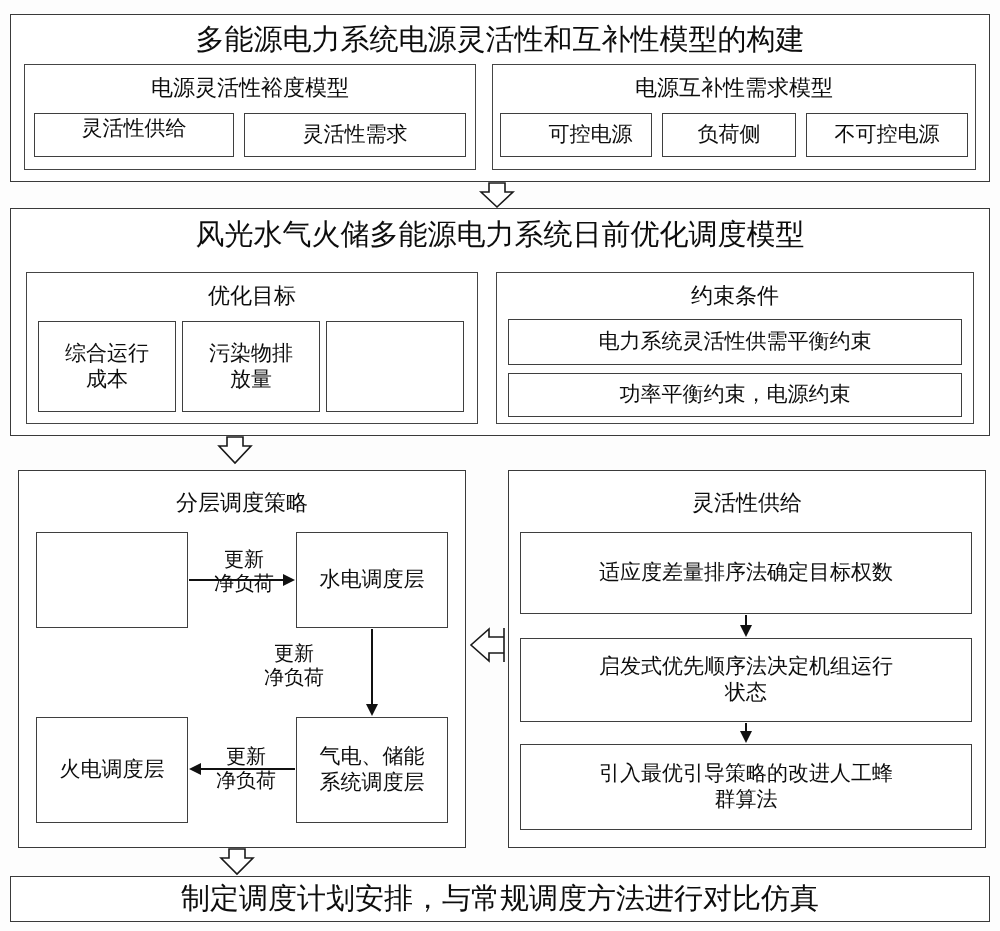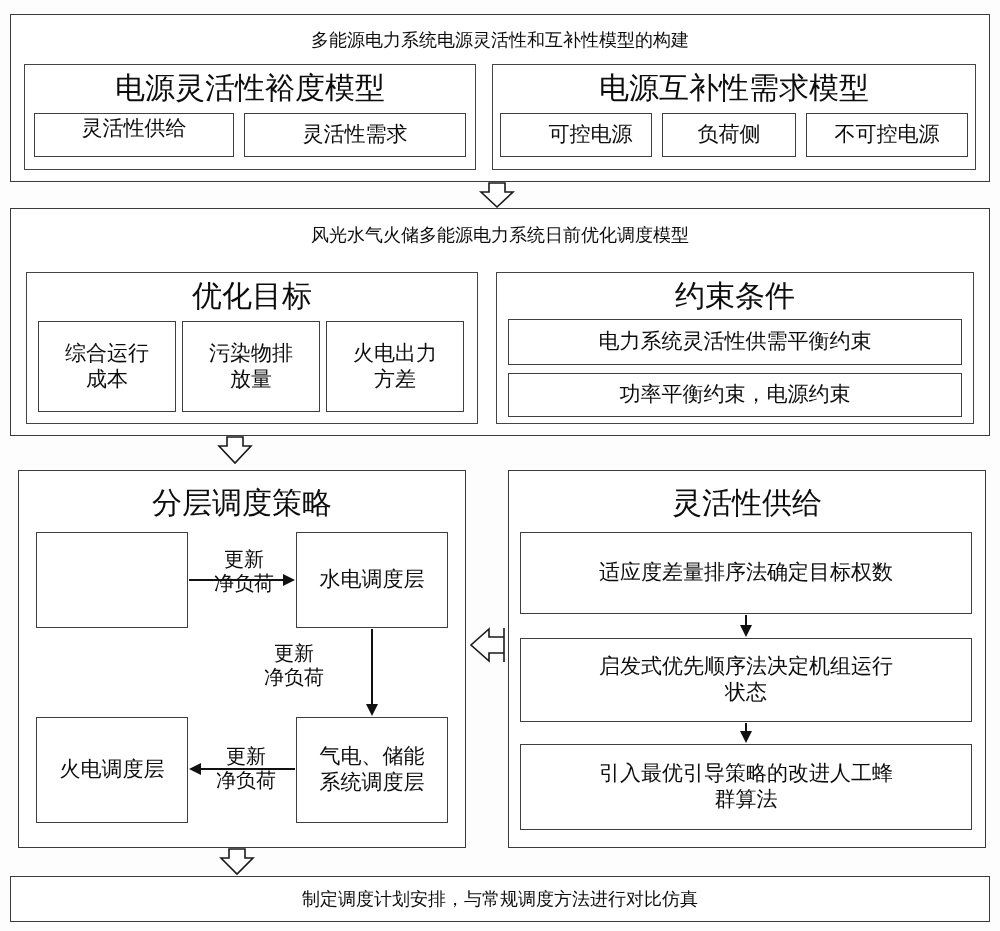--- a/index.html
+++ b/index.html
@@ -38,24 +38,24 @@
     box-sizing: border-box;
     display: flex;
     align-items: center;
     justify-content: center;
     text-align: center;
     line-height: 1.22;
     white-space: pre-line;
     color: #0d0d0d;
   }
   .hdr {
-    font-size: 18px;
+    font-size: 29px;
   }
   .sect-title {
-    font-size: 30px;
+    font-size: 22px;
   }
   .leaf-lbl {
     font-size: 21px;
   }
   .edge-lbl {
     font-size: 20px;
     line-height: 1.18;
   }
   svg.overlay {
     position: absolute;
@@ -97,22 +97,20 @@
 
   <div class="box subpanel" style="left:26px; top:272px; width:452px; height:152px;"></div>
   <div class="ctext sect-title" style="left:30px; top:280px; width:444px; height:32px;">优化目标</div>
   <div class="box leaf" style="left:38px; top:321px; width:138px; height:91px;"></div>
   <div class="ctext leaf-lbl" style="left:38px; top:321px; width:138px; height:91px;">综合运行
 成本</div>
   <div class="box leaf" style="left:182px; top:321px; width:138px; height:91px;"></div>
   <div class="ctext leaf-lbl" style="left:182px; top:321px; width:138px; height:91px;">污染物排
 放量</div>
   <div class="box leaf" style="left:326px; top:321px; width:138px; height:91px;"></div>
-  <div class="ctext leaf-lbl" style="left:326px; top:321px; width:138px; height:91px;">火电出力
-方差</div>
 
   <div class="box subpanel" style="left:496px; top:272px; width:478px; height:152px;"></div>
   <div class="ctext sect-title" style="left:500px; top:280px; width:470px; height:32px;">约束条件</div>
   <div class="box leaf" style="left:508px; top:319px; width:454px; height:46px;"></div>
   <div class="ctext leaf-lbl" style="left:508px; top:319px; width:454px; height:46px;">电力系统灵活性供需平衡约束</div>
   <div class="box leaf" style="left:508px; top:373px; width:454px; height:44px;"></div>
   <div class="ctext leaf-lbl" style="left:508px; top:373px; width:454px; height:44px;">功率平衡约束，电源约束</div>
 
   <div class="box panel" style="left:18px; top:470px; width:448px; height:378px;"></div>
   <div class="ctext sect-title" style="left:22px; top:487px; width:440px; height:32px;">分层调度策略</div>

